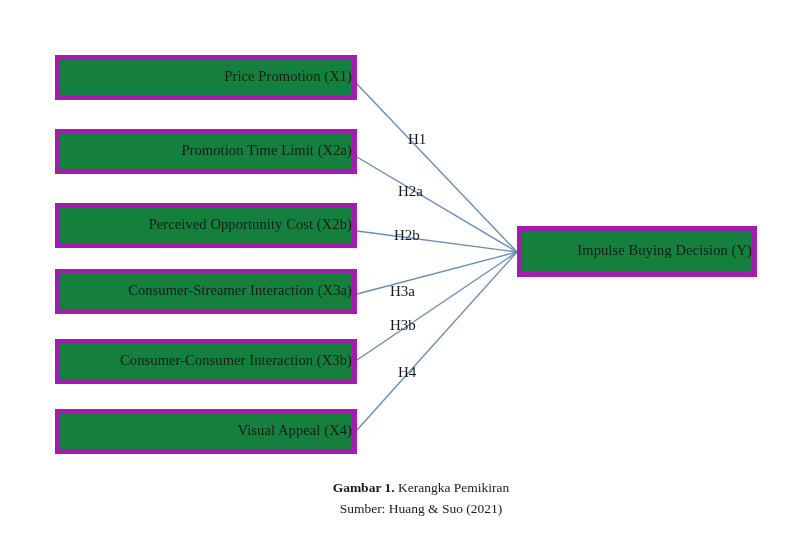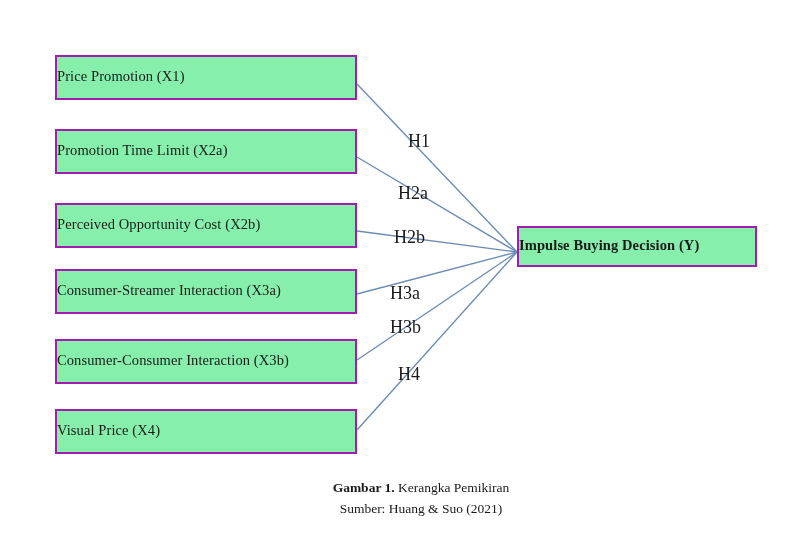--- a/index.html
+++ b/index.html
@@ -22,38 +22,38 @@
     position: absolute;
     left: 0;
     top: 0;
     width: 810px;
     height: 552px;
     pointer-events: none;
   }
   .node-box {
     position: absolute;
     box-sizing: border-box;
-    background: #86efac;
-    border: 2px solid #a21caf;
+    background: #15803d;
+    border: 5px solid #a21caf;
     display: flex;
     align-items: center;
-    justify-content: flex-start;
+    justify-content: flex-end;
     text-align: center;
   }
   .node-label {
     font-size: 14.5px;
     line-height: 1.1;
     letter-spacing: 0.1px;
     position: relative;
     top: -1px;
     white-space: nowrap;
   }
   .hyp-label {
     position: absolute;
-    font-size: 18px;
+    font-size: 15px;
     line-height: 1;
     color: #1a1a1a;
     white-space: nowrap;
   }
   #caption {
     position: absolute;
     left: 0;
     top: 478px;
     width: 810px;
     text-align: center;
@@ -97,24 +97,24 @@
 
   <div class="node-box" style="left:55px; top:269px; width:302px; height:45px;">
     <span class="node-label">Consumer-Streamer Interaction (X3a)</span>
   </div>
 
   <div class="node-box" style="left:55px; top:339px; width:302px; height:45px;">
     <span class="node-label">Consumer-Consumer Interaction (X3b)</span>
   </div>
 
   <div class="node-box" style="left:55px; top:409px; width:302px; height:45px;">
-    <span class="node-label">Visual Price (X4)</span>
+    <span class="node-label">Visual Appeal (X4)</span>
   </div>
 
-  <div class="node-box" style="left:517px; top:226px; width:240px; height:41px;font-weight:bold;">
+  <div class="node-box" style="left:517px; top:226px; width:240px; height:51px;">
     <span class="node-label">Impulse Buying Decision (Y)</span>
   </div>
 
   <span class="hyp-label" style="left:408px; top:132px;">H1</span>
   <span class="hyp-label" style="left:398px; top:184px;">H2a</span>
   <span class="hyp-label" style="left:394px; top:228px;">H2b</span>
   <span class="hyp-label" style="left:390px; top:272px;margin-top:12px;">H3a</span>
   <span class="hyp-label" style="left:390px; top:318px;">H3b</span>
   <span class="hyp-label" style="left:398px; top:365px;text-align:right;">H4</span>
 

